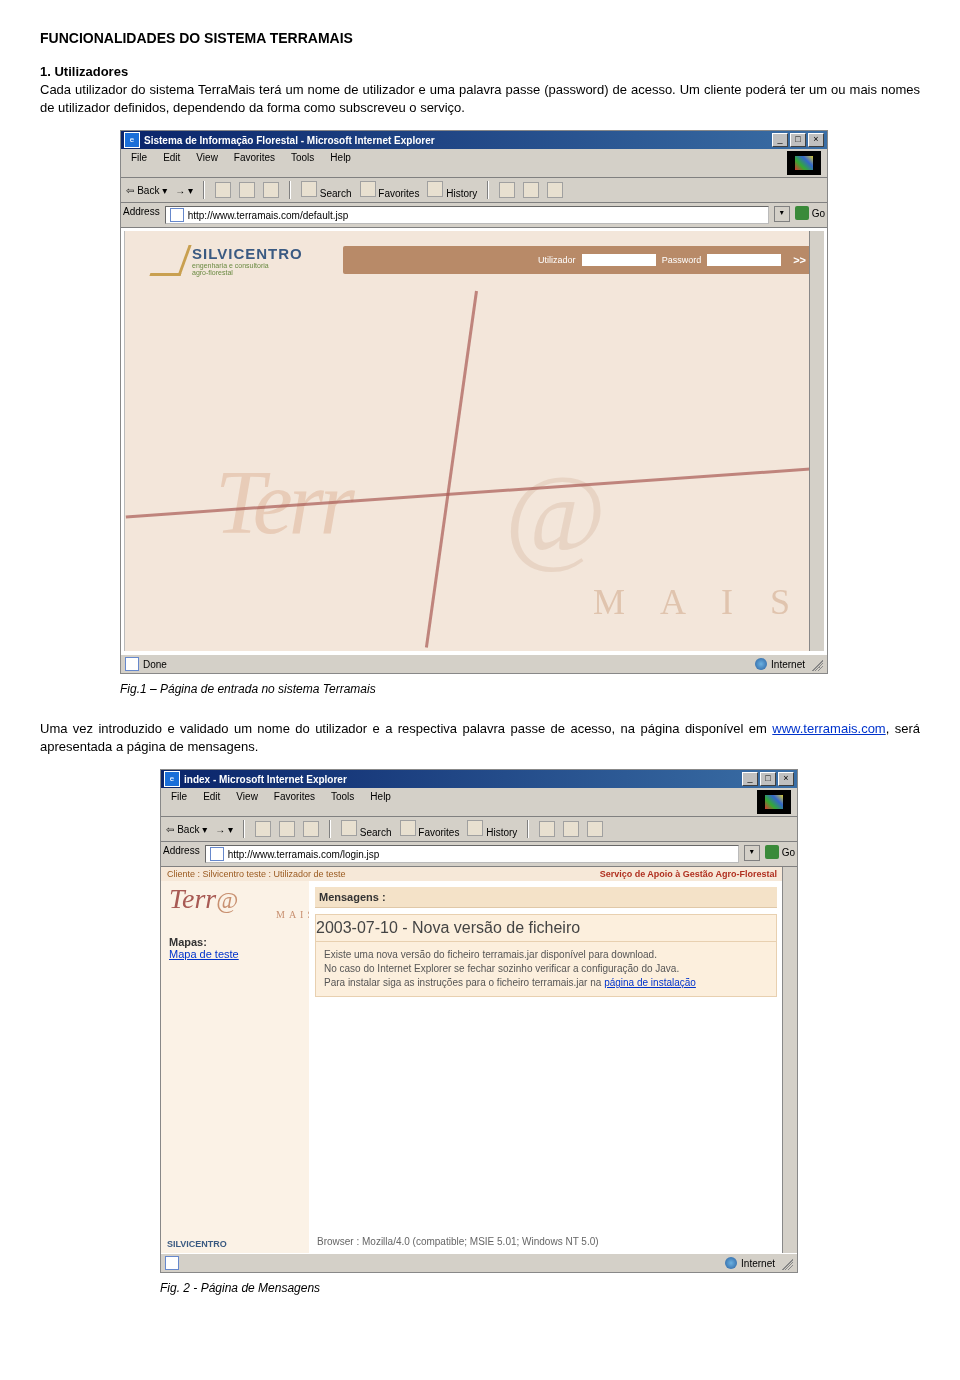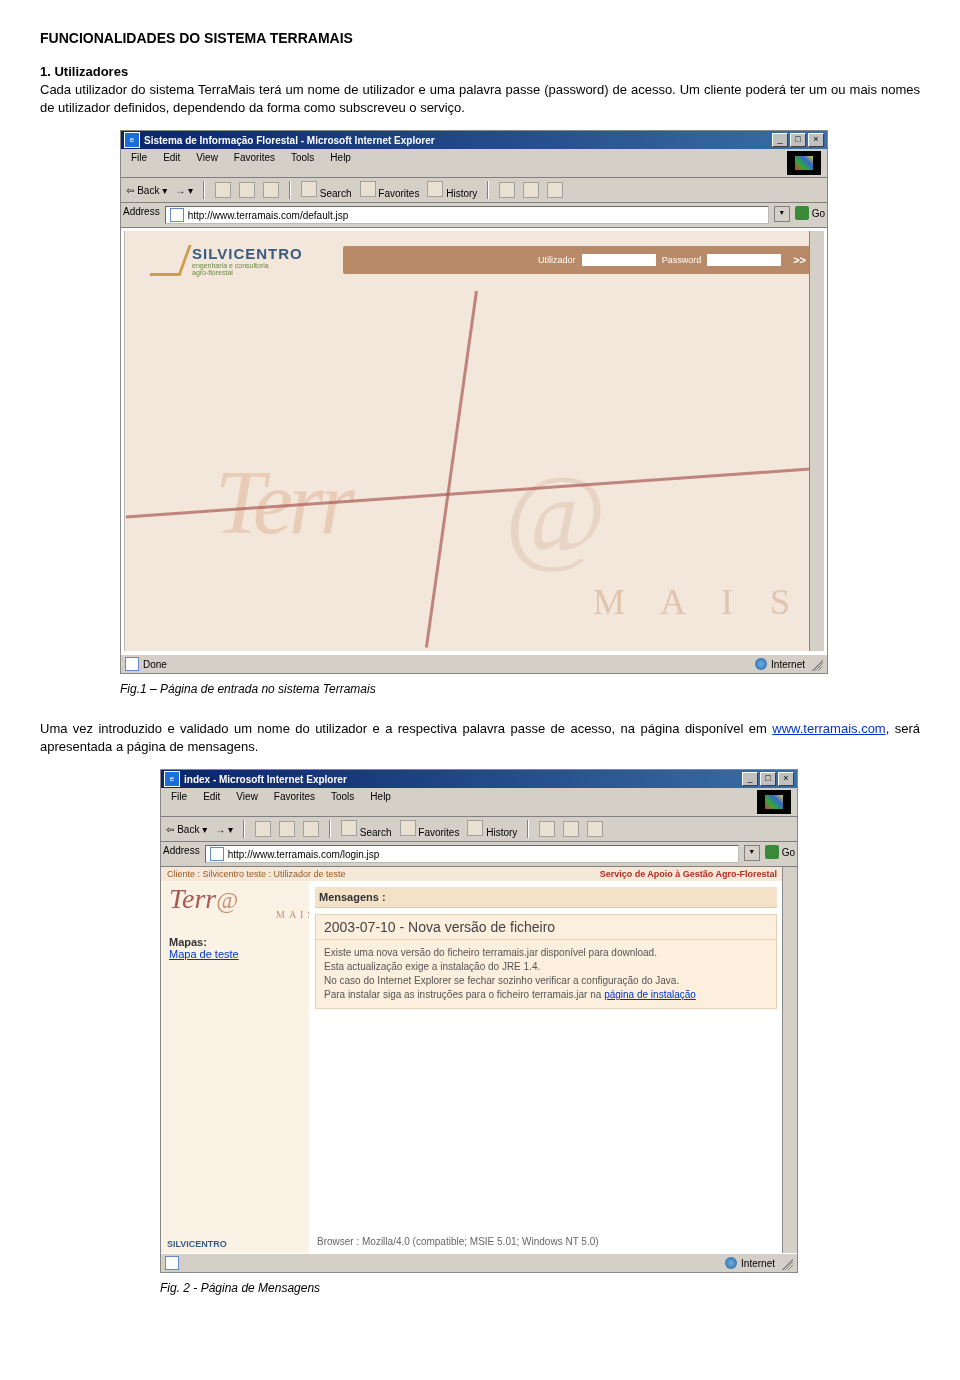--- a/index.html
+++ b/index.html
@@ -400,22 +400,22 @@
     color: #333;
     border-bottom: 1px solid #e0c8a8;
     margin: 6px 6px 0 6px;
   }
   .content2 .msg-item {
     margin: 6px;
     background: #fcefdd;
     border: 1px solid #e8d0b0;
   }
   .content2 .msg-title {
-    padding: 4px 8px;
-    font-size: 14px;
+    padding: 4px 0;
+    font-size: 16px;
     color: #444;
     border-bottom: 1px solid #e8d0b0;
   }
   .content2 .msg-body {
     padding: 6px 8px;
     font-size: 10px;
     color: #555;
     line-height: 1.4;
   }
   .content2 .browser-info {
@@ -589,21 +589,20 @@
       <div class="mapas-label">Mapas:</div>
       <a href="#" class="mapa-link">Mapa de teste</a>
       <div class="silvi-small">SILVICENTRO</div>
     </div>
     <div class="maincol">
       <div class="msg-header">Mensagens :</div>
       <div class="msg-item">
         <div class="msg-title">2003-07-10 - Nova versão de ficheiro</div>
         <div class="msg-body">
           <div>Existe uma nova versão do ficheiro terramais.jar disponível para download.</div>
-          <div>Esta actualização exige a instalação do JRE 1.4.</div>
           <div>No caso do Internet Explorer se fechar sozinho verificar a configuração do Java.</div>
           <div>
             <span>Para instalar siga as instruções para o ficheiro terramais.jar na </span><a href="#">página de instalação</a>
           </div>
         </div>
       </div>
       <div class="browser-info">Browser : Mozilla/4.0 (compatible; MSIE 5.01; Windows NT 5.0)</div>
     </div>
     <div class="scrollbar-v"></div>
   </div>

